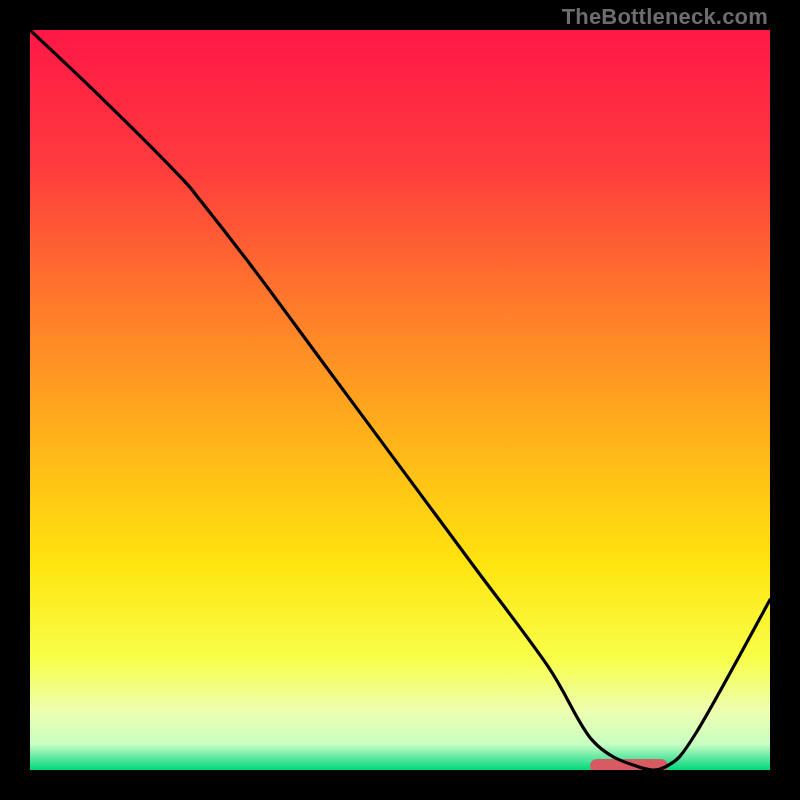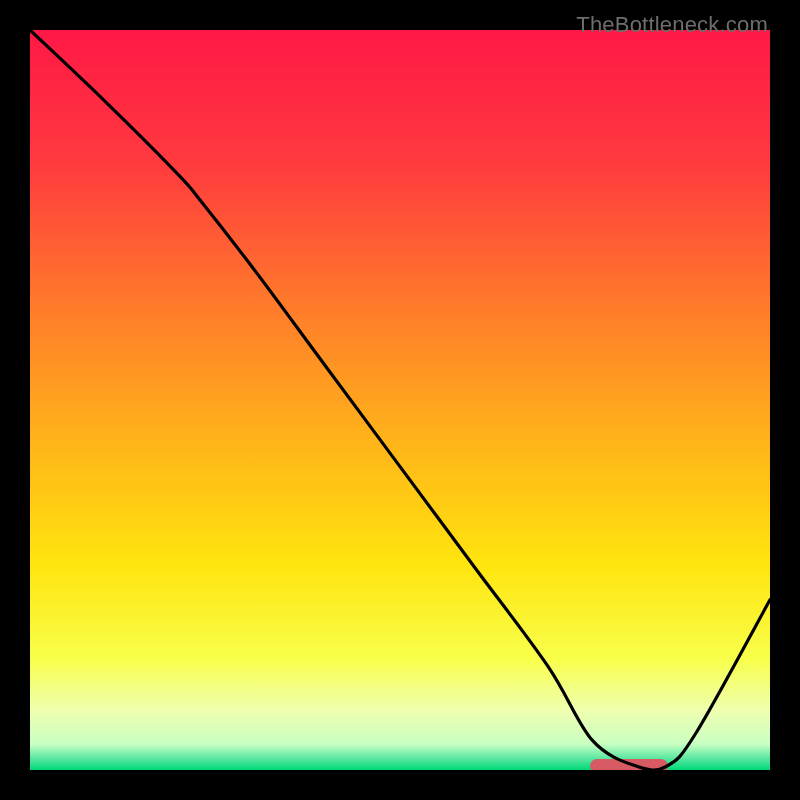--- a/index.html
+++ b/index.html
@@ -30,25 +30,25 @@
     left: 0; top: 0; right: 0; bottom: 0;
   }
   .curve {
     position: absolute;
     left: 0; top: 0;
     width: 740px;
     height: 740px;
   }
   .watermark {
     position: absolute;
-    top: 12px;
+    top: 4px;
     right: 32px;
     color: #6d6d6d;
     font-size: 22px;
-    font-weight: 400;
+    font-weight: 700;
     letter-spacing: 0.2px;
     user-select: none;
   }
   .marker {
     position: absolute;
     height: 14px;
     border-radius: 7px;
     background: #d85a63;
   }
 </style>

